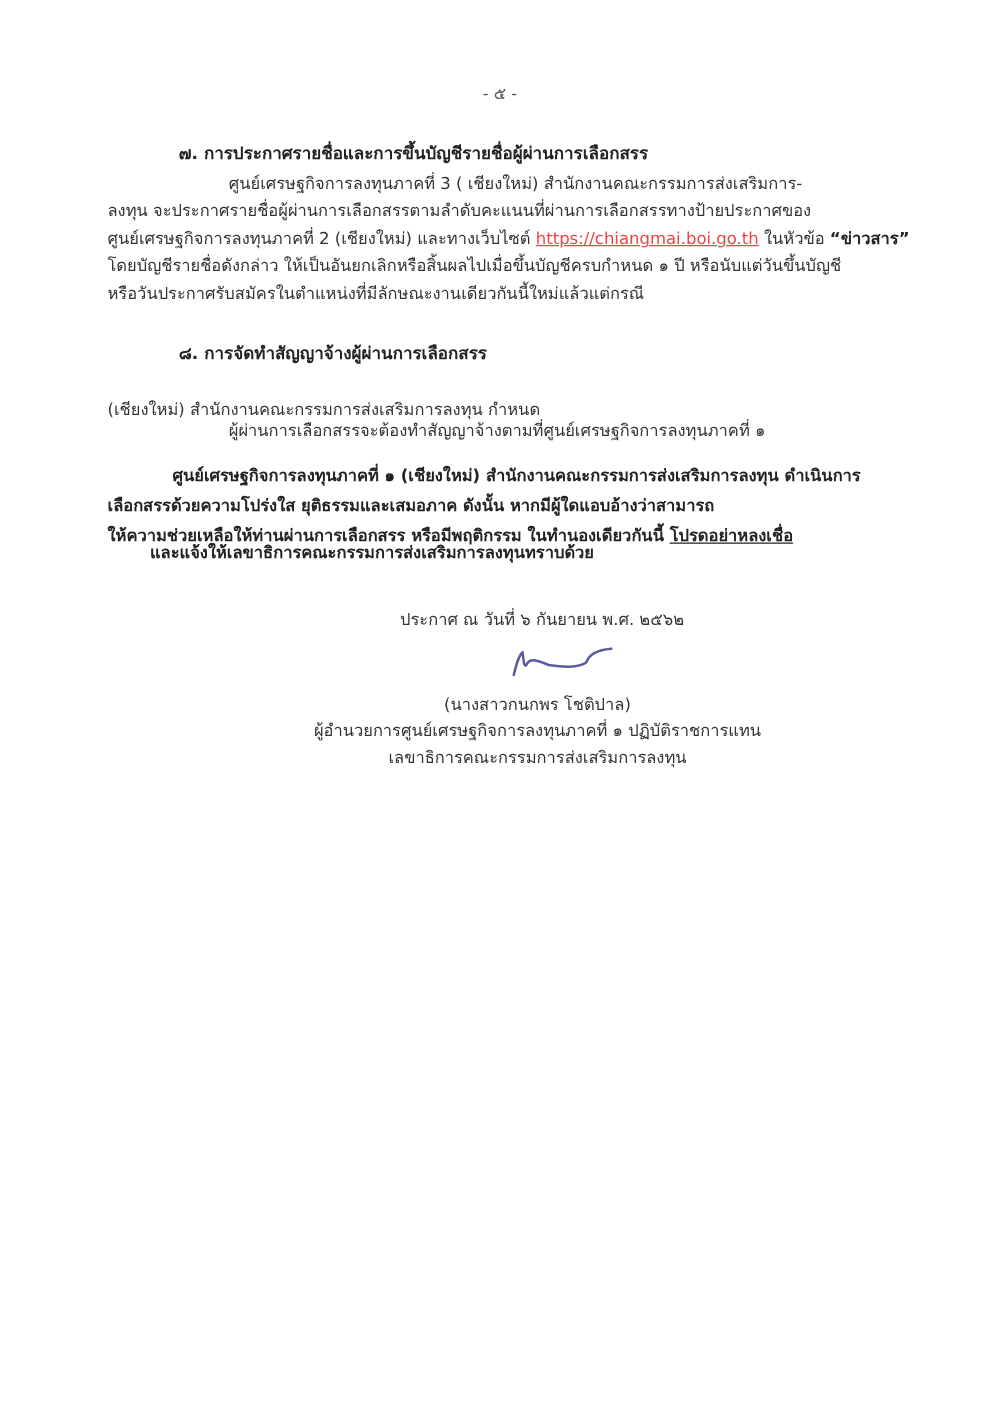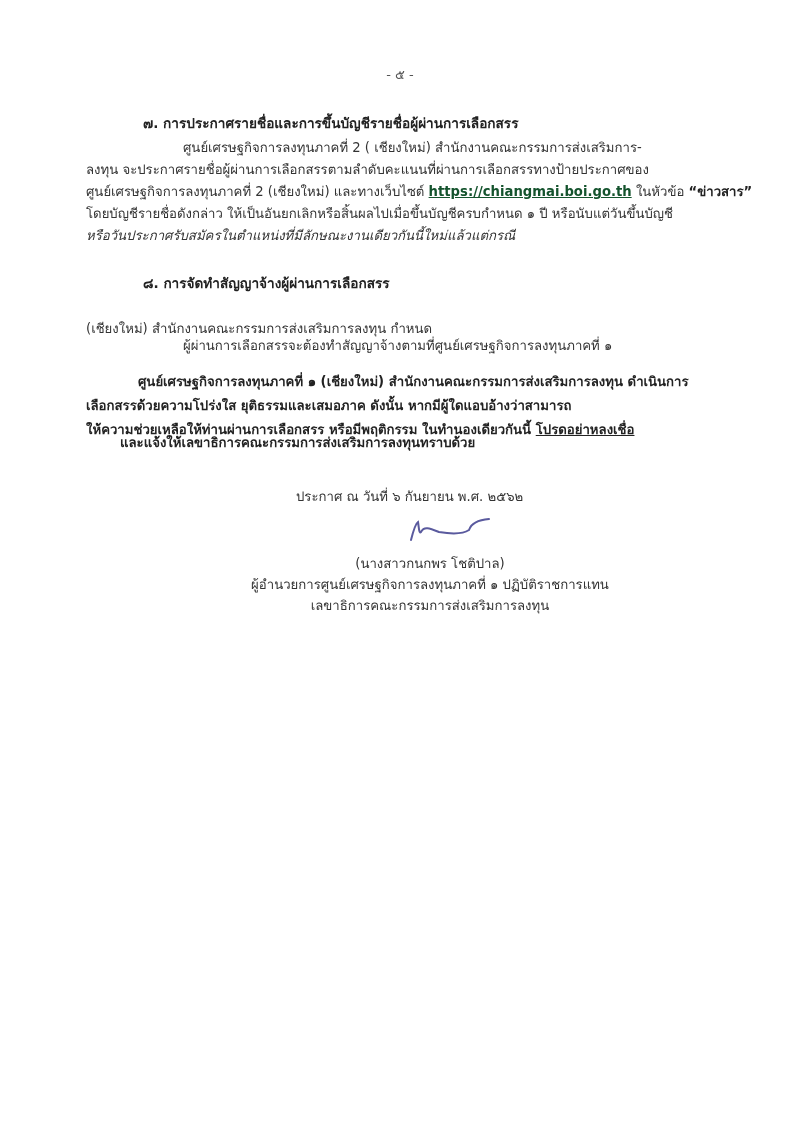--- a/index.html
+++ b/index.html
@@ -11,57 +11,57 @@
     .page-num {
       position: absolute; top: 64px; left: 0; width: 800px; text-align: center;
       font-size: 13px; color: #555;
     }
     .line {
       position: absolute; white-space: nowrap; font-size: 13.2px; line-height: 22px;
       color: #333;
     }
     .bold { font-weight: bold; color: #222; }
     .heading { font-weight: bold; color: #222; font-size: 13.6px; }
-    .link { text-decoration: underline; font-weight: bold; color: #14532d; }
+    .link { text-decoration: underline; font-weight: normal; color: #ef4444; }
     .uline { text-decoration: underline; margin-top: 40px; }
     .center { position: absolute; left: 0; width: 800px; text-align: center; white-space: nowrap; font-size: 13.2px; color: #333; }
     .sig { position: absolute; left: 405px; top: 510px; }
   </style>
 </head>
 <body>
 
 <div>
 
   <div class="page-num">- ๕ -</div>
 
   <div class="line heading" style="left:143px; top:112px;">๗. การประกาศรายชื่อและการขึ้นบัญชีรายชื่อผู้ผ่านการเลือกสรร</div>
-  <div class="line" style="left:183px; top:137px;">ศูนย์เศรษฐกิจการลงทุนภาคที่ 2 ( เชียงใหม่)   สำนักงานคณะกรรมการส่งเสริมการ-</div>
+  <div class="line" style="left:183px; top:137px;">ศูนย์เศรษฐกิจการลงทุนภาคที่ 3 ( เชียงใหม่)   สำนักงานคณะกรรมการส่งเสริมการ-</div>
   <div class="line" style="left:86px; top:159px;">ลงทุน   จะประกาศรายชื่อผู้ผ่านการเลือกสรรตามลำดับคะแนนที่ผ่านการเลือกสรรทางป้ายประกาศของ</div>
   <div class="line" style="left:86px; top:181px;">
     <span>ศูนย์เศรษฐกิจการลงทุนภาคที่ 2 (เชียงใหม่) และทางเว็บไซต์</span>
     <span class="link">https://chiangmai.boi.go.th</span>
     <span>ในหัวข้อ</span>
     <span class="bold">“ข่าวสาร”</span>
   </div>
   <div class="line" style="left:86px; top:203px;">โดยบัญชีรายชื่อดังกล่าว ให้เป็นอันยกเลิกหรือสิ้นผลไปเมื่อขึ้นบัญชีครบกำหนด ๑ ปี หรือนับแต่วันขึ้นบัญชี</div>
-  <div class="line" style="left:86px; top:225px;font-style:italic;">หรือวันประกาศรับสมัครในตำแหน่งที่มีลักษณะงานเดียวกันนี้ใหม่แล้วแต่กรณี</div>
+  <div class="line" style="left:86px; top:225px;">หรือวันประกาศรับสมัครในตำแหน่งที่มีลักษณะงานเดียวกันนี้ใหม่แล้วแต่กรณี</div>
 
   <div class="line heading" style="left:143px; top:272px;">๘. การจัดทำสัญญาจ้างผู้ผ่านการเลือกสรร</div>
   <div class="line" style="left:183px; top:296px;margin-top:39px;">ผู้ผ่านการเลือกสรรจะต้องทำสัญญาจ้างตามที่ศูนย์เศรษฐกิจการลงทุนภาคที่ ๑</div>
   <div class="line" style="left:86px; top:318px;">(เชียงใหม่)  สำนักงานคณะกรรมการส่งเสริมการลงทุน กำหนด</div>
 
   <div class="line bold" style="left:138px; top:371px;">ศูนย์เศรษฐกิจการลงทุนภาคที่ ๑ (เชียงใหม่) สำนักงานคณะกรรมการส่งเสริมการลงทุน ดำเนินการ</div>
   <div class="line bold" style="left:86px; top:395px;">เลือกสรรด้วยความโปร่งใส ยุติธรรมและเสมอภาค ดังนั้น หากมีผู้ใดแอบอ้างว่าสามารถ</div>
   <div class="line bold" style="left:86px; top:419px;">
     <span>ให้ความช่วยเหลือให้ท่านผ่านการเลือกสรร หรือมีพฤติกรรม ในทำนองเดียวกันนี้</span>
     <span class="uline">โปรดอย่าหลงเชื่อ</span>
   </div>
   <div class="line bold" style="left:86px; top:432px;margin-left:34px;">และแจ้งให้เลขาธิการคณะกรรมการส่งเสริมการลงทุนทราบด้วย</div>
 
-  <div class="line" style="left:296px; top:486px;">ประกาศ ณ วันที่  ๖  กันยายน  พ.ศ. ๒๕๖๒</div>
+  <div class="line" style="left:320px; top:486px;">ประกาศ ณ วันที่  ๖  กันยายน  พ.ศ. ๒๕๖๒</div>
 
   <svg class="sig" width="90" height="36" viewBox="0 0 90 36">
     <path d="M6 30 C 8 22, 10 14, 13 12 C 14 18, 14 24, 16 22 C 19 16, 24 18, 34 22 C 46 24, 58 24, 64 20 C 66 14, 72 10, 84 9" fill="none" stroke="#5a5a9e" stroke-width="2" stroke-linecap="round"></path>
   </svg>
 
   <div class="center" style="top:553px; left:30px;">(นางสาวกนกพร  โชติปาล)</div>
   <div class="center" style="top:574px; left:30px;">ผู้อำนวยการศูนย์เศรษฐกิจการลงทุนภาคที่ ๑ ปฏิบัติราชการแทน</div>
   <div class="center" style="top:595px; left:30px;">เลขาธิการคณะกรรมการส่งเสริมการลงทุน</div>
 
 </div>

